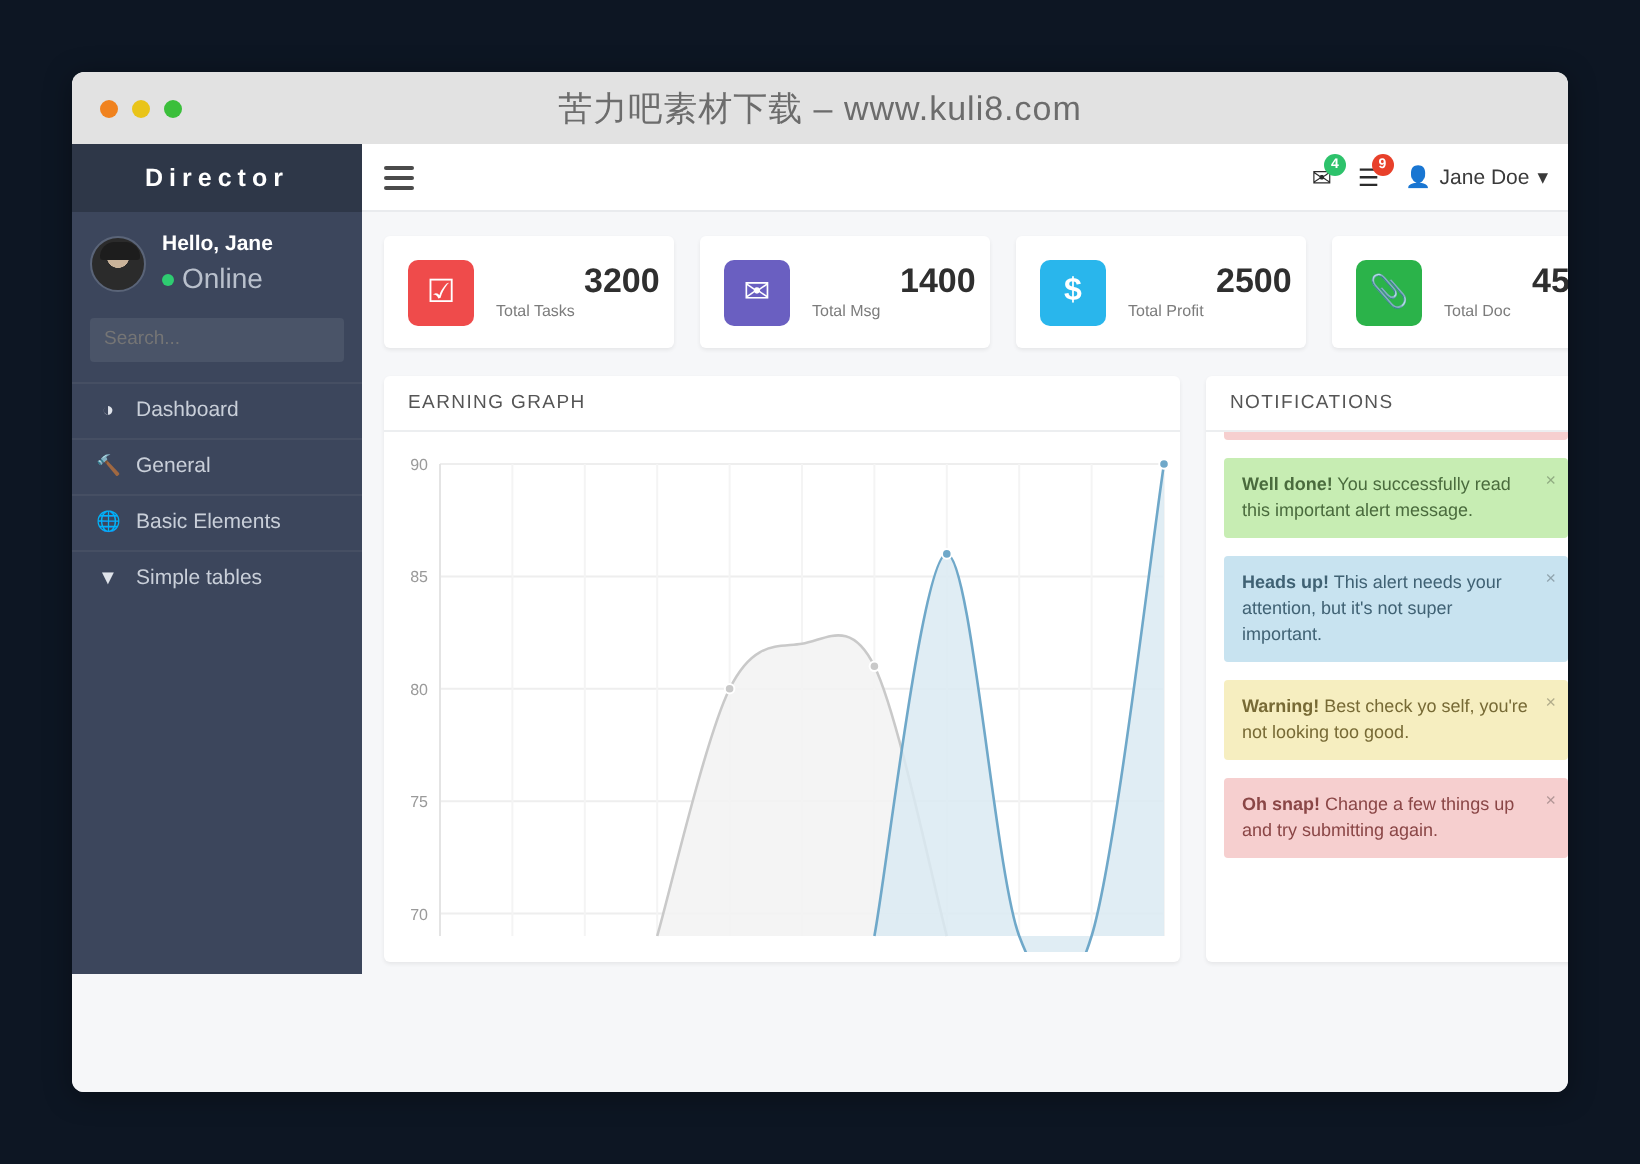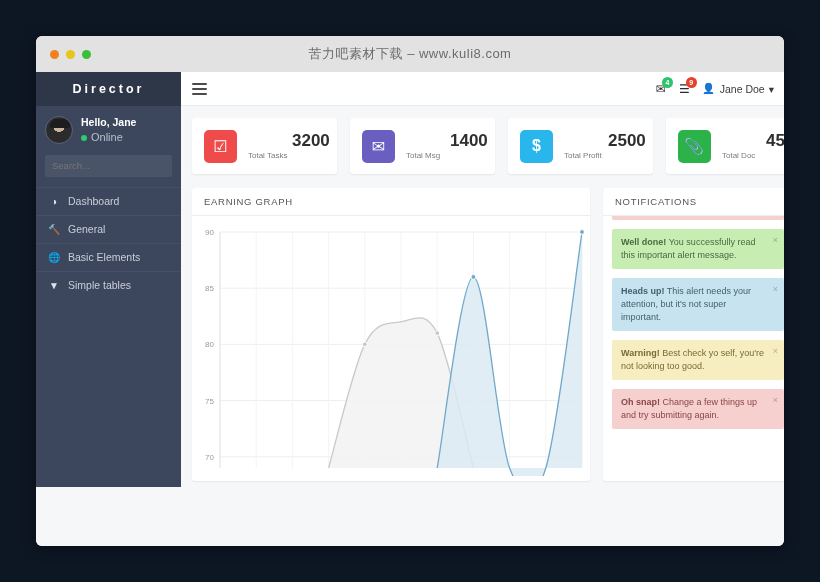--- a/index.html
+++ b/index.html
@@ -25,21 +25,21 @@
     position: relative;
     border-radius: 6px 6px 0 0;
   }
   .dots { display: flex; gap: 7px; padding-left: 14px; }
   .dot { width: 9px; height: 9px; border-radius: 50%; }
   .dot.r { background: #f0821e; }
   .dot.y { background: #e9c419; }
   .dot.g { background: #3bbf3b; }
   #window-title {
     position: absolute; left: 0; right: 0; text-align: center;
-    font-size: 13px; color: #6c6c6c; letter-spacing: .5px;
+    font-size: 17px; color: #6c6c6c; letter-spacing: .5px;
     font-family: "Liberation Sans", sans-serif;
   }
   
   #app {
     display: flex; height: 474px;
     background: #f6f7f9;
   }
   
   #sidebar {
     width: 145px; background: #3c465c; flex: 0 0 145px;
@@ -57,21 +57,21 @@
     background: radial-gradient(circle at 50% 36%, #c9b39a 0 26%, #2b2b2b 27% 100%);
     border: 1px solid #5a6478; flex: 0 0 28px;
     position: relative; overflow: hidden;
   }
   #avatar::after {
     content:""; position:absolute; left:4px; top:2px; width:20px; height:9px;
     background:#1d1d1d; border-radius:9px 9px 2px 2px;
   }
   .pinfo { margin-left: 8px; line-height: 1.25; }
   .pname { color: #fff; font-size: 10.5px; font-weight: bold; }
-  .pstatus { color: #b9c0cc; font-size: 11px; display: flex; align-items: center; gap: 4px; margin-top: 2px;}
+  .pstatus { color: #b9c0cc; font-size: 14px; display: flex; align-items: center; gap: 4px; margin-top: 2px;}
   .greendot { width: 6px; height: 6px; background: #2ecc71; border-radius: 50%; display:inline-block; }
   #search-wrap {
     margin: 2px 9px 10px 9px; height: 22px; display: flex;
     background: #4a5468; border-radius: 2px; overflow: hidden;
   }
   #search-input {
     flex: 1; background: transparent; border: none; outline: none;
     color: #b6bdc9; font-size: 9.5px; padding-left: 7px;
     font-family: "Liberation Sans", sans-serif;
   }

